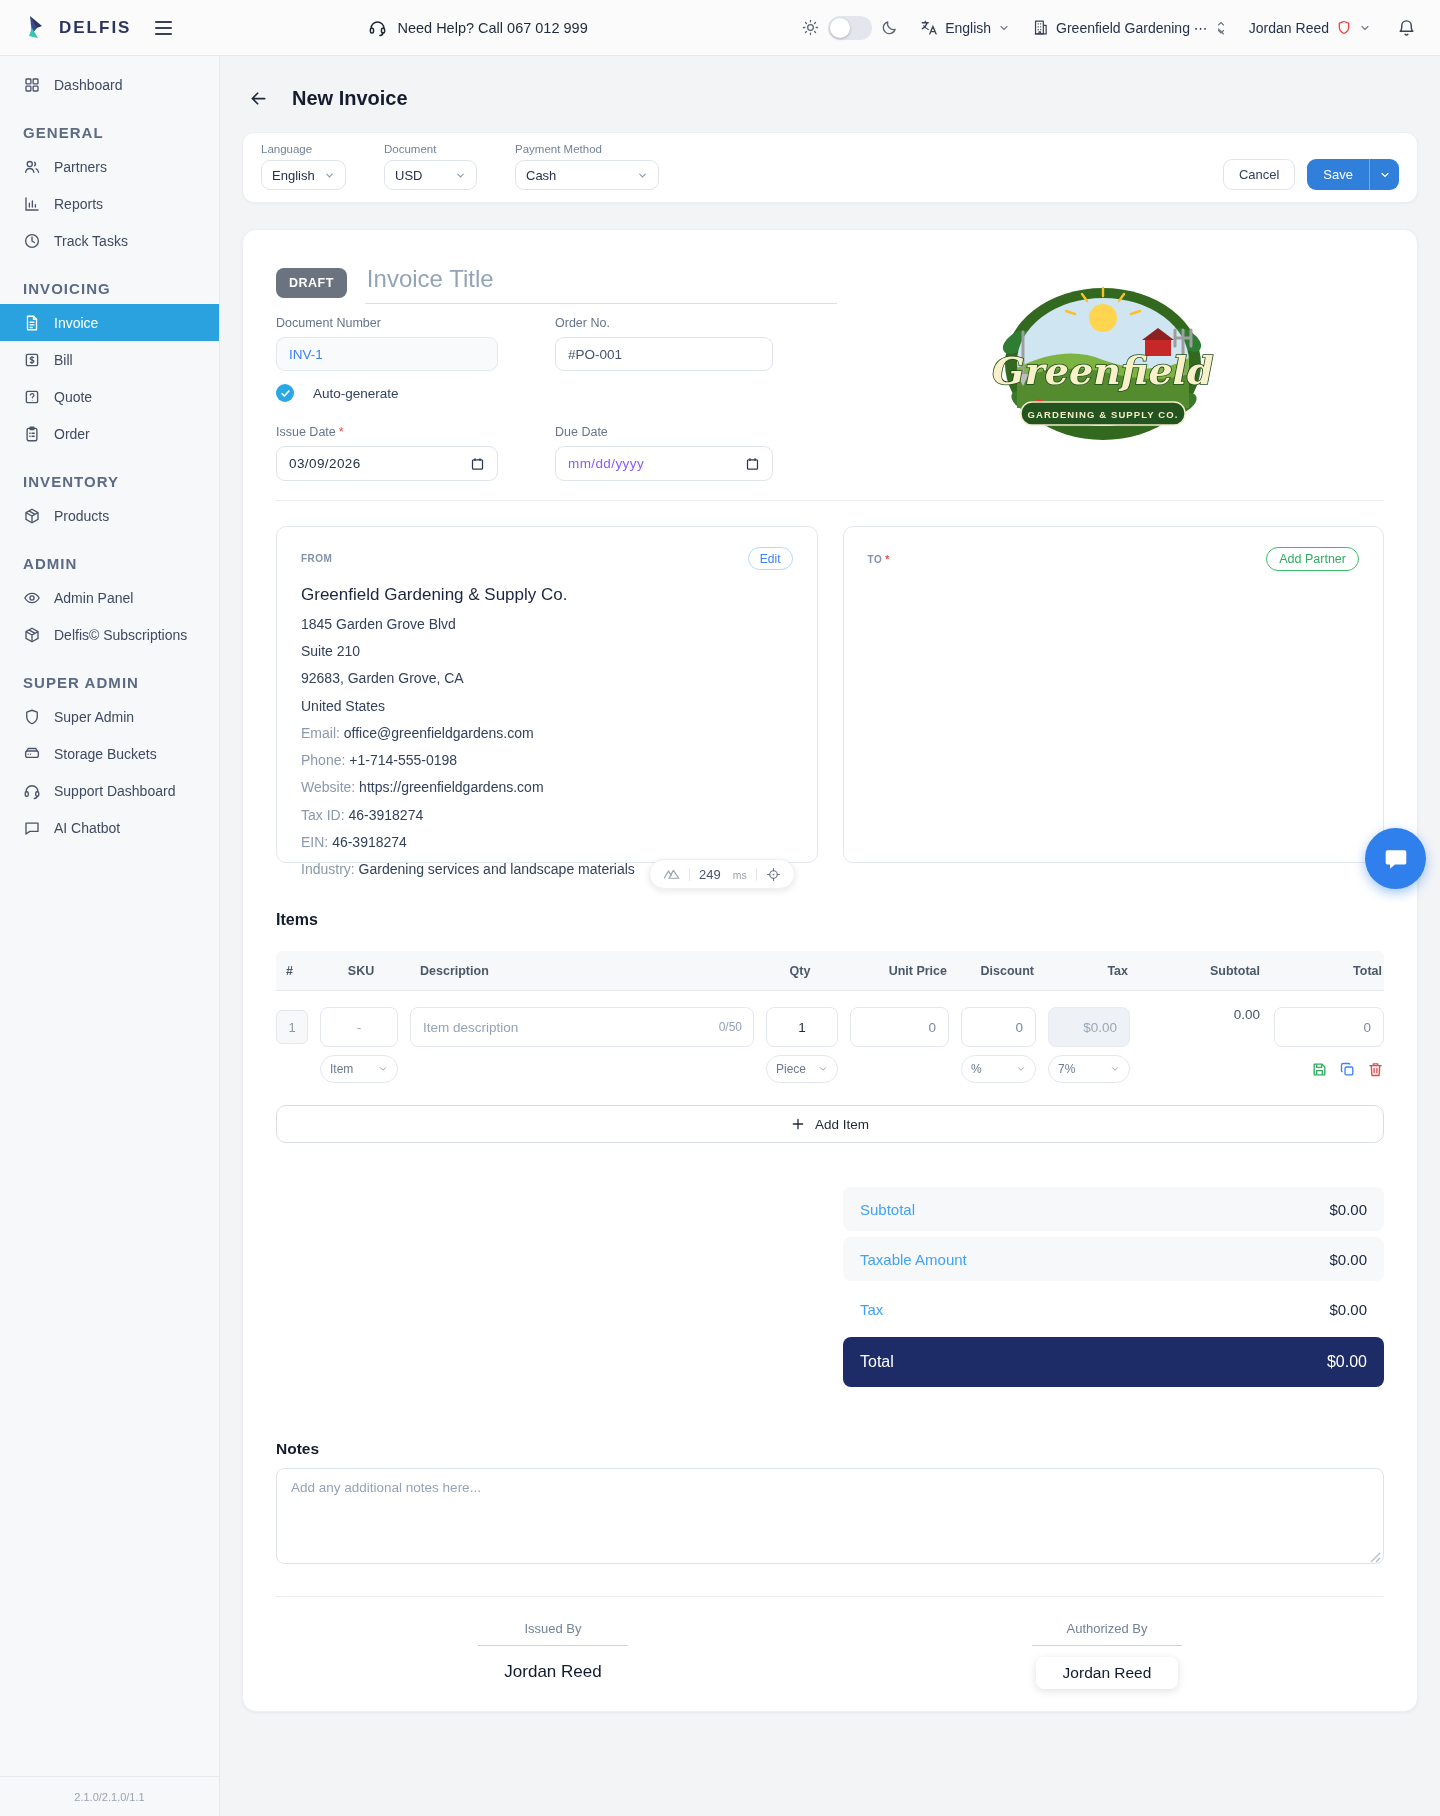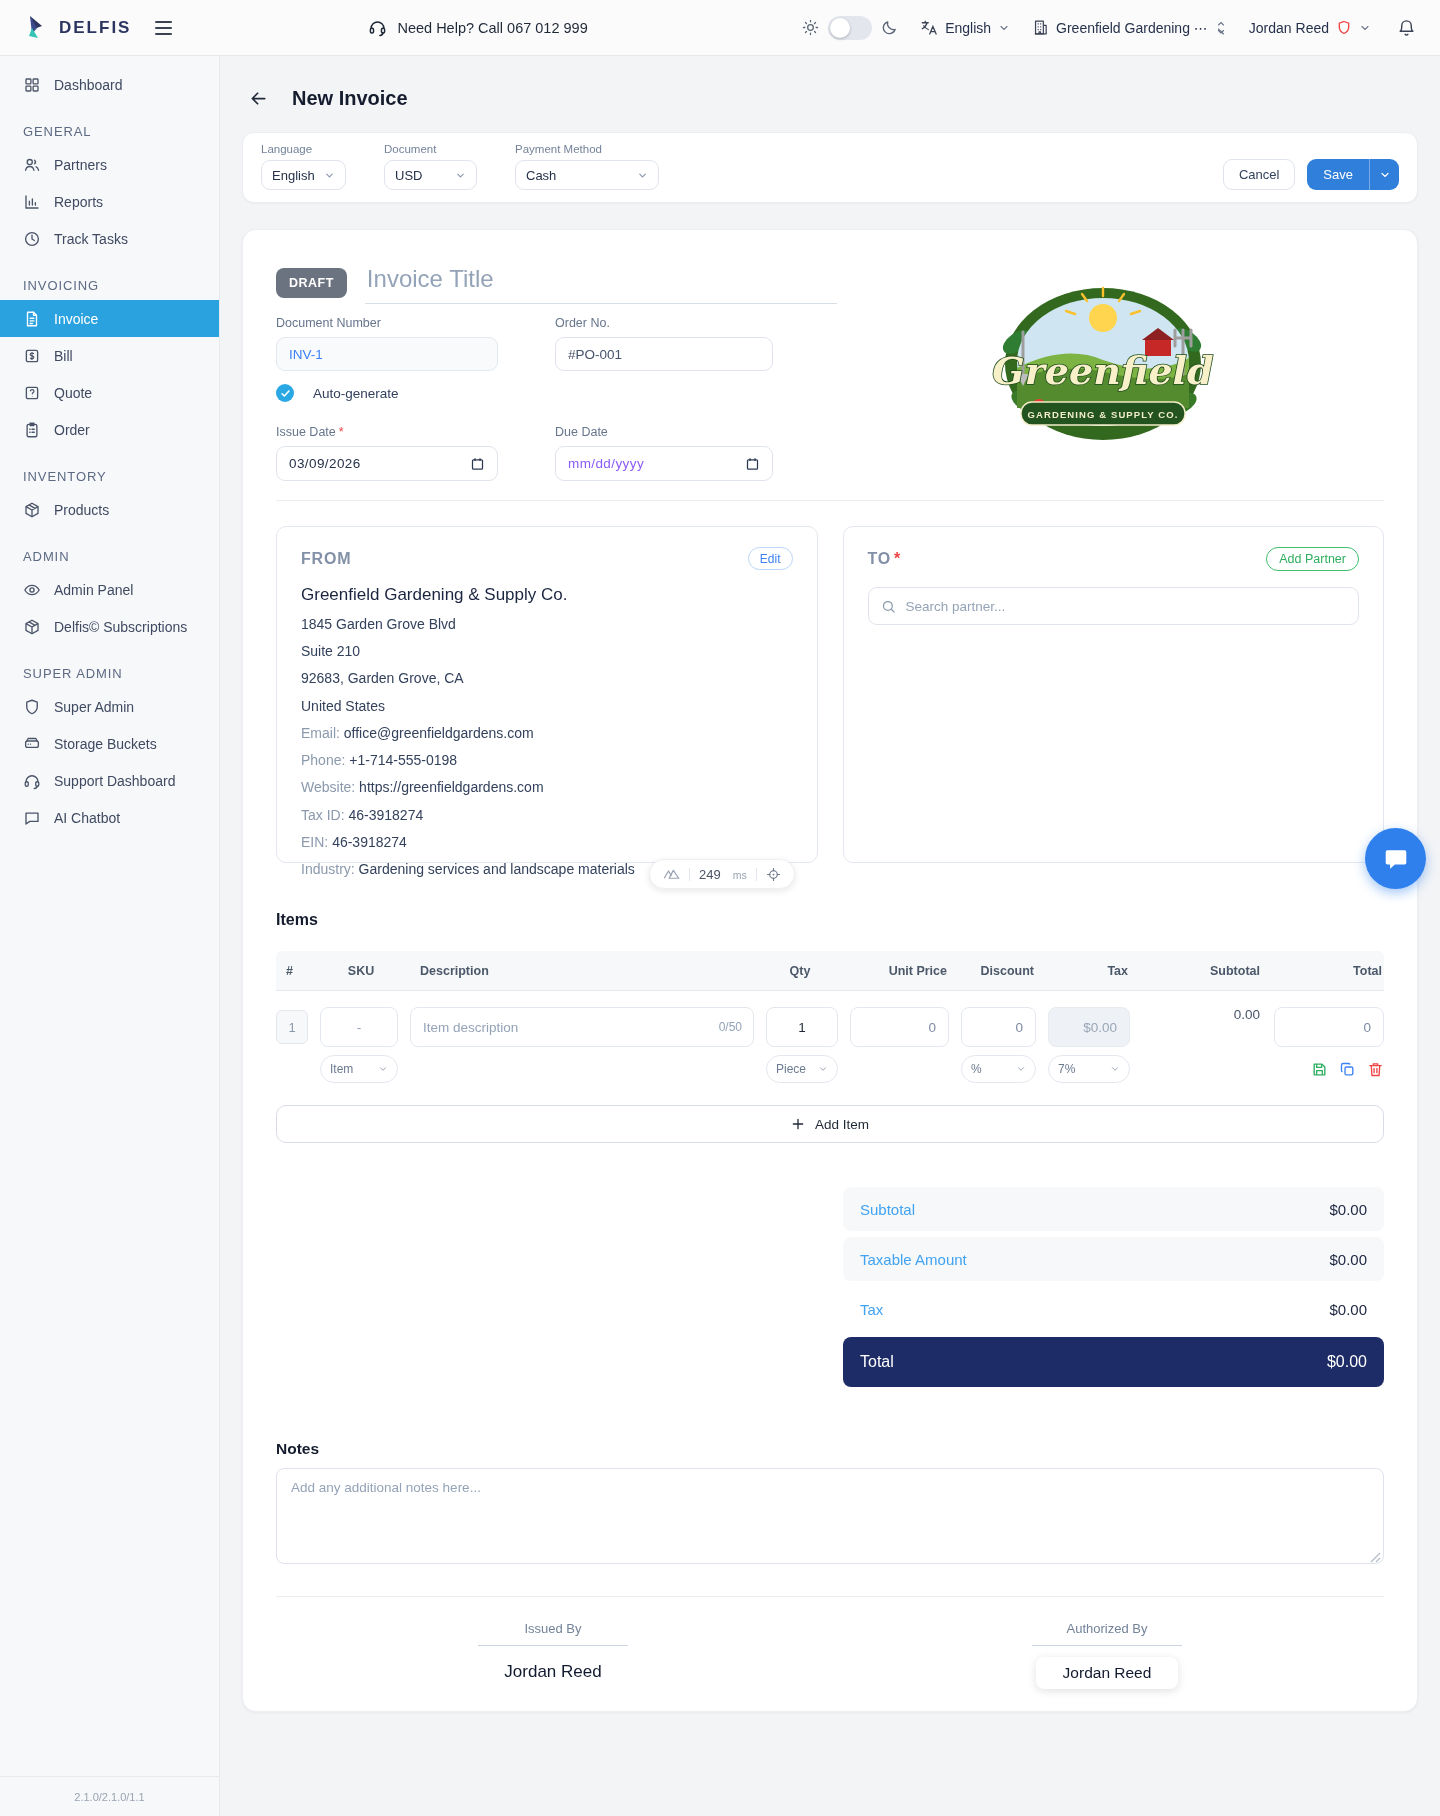--- a/index.html
+++ b/index.html
@@ -20,21 +20,21 @@
   .toggle .knob { position:absolute; left:2px; top:2px; width:20px; height:20px; border-radius:50%; background:#fff; box-shadow:0 1px 3px rgba(0,0,0,.25); }
   .tgroup { display:flex; align-items:center; gap:7px; margin-left:22px; font-size:14px; color:#26324b; cursor:pointer; }
   .bell { margin-left:26px; }
 
   
   .shell { display:flex; height:1760px; }
   .sidebar { width:220px; background:#f7f8fa; border-right:1px solid #e7e9ed; padding-top:10px; position:relative; flex:none; }
   .side-item { height:37px; display:flex; align-items:center; gap:13px; padding:0 23px; font-size:14px; color:#3f4a61; cursor:pointer; }
   .side-item svg { flex:none; }
   .side-item.active { background:#2aa2df; color:#fff; }
-  .side-head { margin:21px 23px 7px; font-size:13px; font-weight:400; letter-spacing:.07em; color:#5c6a84; }
+  .side-head { margin:21px 23px 7px; font-size:15px; font-weight:700; letter-spacing:.07em; color:#5c6a84; }
   .sidebar-footer { position:absolute; left:0; right:0; bottom:0; height:40px; border-top:1px solid #e7e9ed; display:flex; align-items:center; justify-content:center; font-size:11px; color:#9aa3b2; }
 
   .main { flex:1; padding:0 22px; }
 
   
   .page-head { display:flex; align-items:center; gap:18px; margin:20px 0 0; height:44px; }
   .back-btn { width:32px; height:32px; border:none; background:transparent; display:flex; align-items:center; justify-content:center; cursor:pointer; color:#1f2937; }
   .page-title { font-size:20px; font-weight:600; color:#141c2e; }
 
   
@@ -68,21 +68,21 @@
   .chk { width:18px; height:18px; border-radius:50%; background:#29a8e4; display:flex; align-items:center; justify-content:center; flex:none; }
   .meta-grid.second { margin-top:23px; }
   .date-box { height:35px; border:1px solid #dfe4ec; border-radius:9px; display:flex; align-items:center; justify-content:space-between; padding:0 12px; font-size:13.5px; color:#25314a; letter-spacing:.03em; cursor:pointer; }
   .date-box.placeholder { color:#8b5cf6; }
 
   .hr { height:1px; background:#e8ebf0; margin-top:19px; }
 
   .party-row { display:grid; grid-template-columns:1fr 1fr; gap:25px; margin-top:25px; }
   .party-card { position:relative; border:1px solid #e3e7ee; border-radius:10px; height:337px; padding:20px 24px; }
   .party-head { display:flex; align-items:center; justify-content:space-between; }
-  .party-label { font-size:16px; letter-spacing:.05em; color:#8291a7; font-weight:600; }
+  .party-label { font-size:10px; letter-spacing:.05em; color:#8291a7; font-weight:600; }
   .edit-btn { height:23px; padding:0 11px; border-radius:12px; border:1px solid #bcd6f7; background:#fff; color:#3c82f0; font-size:12px; cursor:pointer; font-family:inherit; }
   .company-name { margin-top:15px; font-size:17px; color:#1b2540; font-weight:500; margin-bottom:9px; }
   .addr-line, .info-line { font-size:14px; color:#33415c; margin-bottom:6.5px; line-height:1.48; }
   .info-line .ilabel { color:#8b99ad; }
   .latency-pill { position:absolute; left:372px; bottom:-27px; height:30px; background:#fff; border:1px solid #eef0f4; border-radius:15px; box-shadow:0 2px 7px rgba(16,24,40,.1); display:flex; align-items:center; gap:9px; padding:0 13px; }
   .lat-sep { width:1px; height:13px; background:#e3e7ee; }
   .lat-val { font-size:13px; color:#4b5563; }
   .lat-unit { font-size:10.5px; color:#9aa3b2; margin-left:12px; }
   .add-partner-btn { height:24px; padding:0 12px; border-radius:13px; border:1px solid #3cbf6c; background:#fff; color:#2fae5f; font-size:12.5px; cursor:pointer; font-family:inherit; }
   .search-box { margin-top:16px; height:38px; border:1px solid #dfe4ec; border-radius:9px; display:flex; align-items:center; gap:10px; padding:0 12px; }
@@ -514,27 +514,20 @@
                   <path d="M12 2.5V6M12 18v3.5M2.5 12H6M18 12h3.5"></path>
                 </svg>
             </div>
           </div>
 
           <div class="party-card">
             <div class="party-head">
               <span class="party-label"><span>TO</span><span class="req">*</span></span>
               <button class="add-partner-btn">Add Partner</button>
             </div>
-            <div class="search-box">
-              <svg width="15" height="15" viewBox="0 0 24 24" fill="none" stroke="#8b98ab" stroke-width="2" stroke-linecap="round">
-                  <circle cx="11" cy="11" r="7"></circle>
-                  <path d="M16.5 16.5L21 21"></path>
-                </svg>
-              <input placeholder="Search partner..." style="">
-            </div>
           </div>
         </div>
 
         <h2 class="section-title">Items</h2>
 
         <div class="igrid items-head">
           <span class="ha-l">#</span>
           <span class="ha-c">SKU</span>
           <span class="ha-l">Description</span>
           <span class="ha-c">Qty</span>

